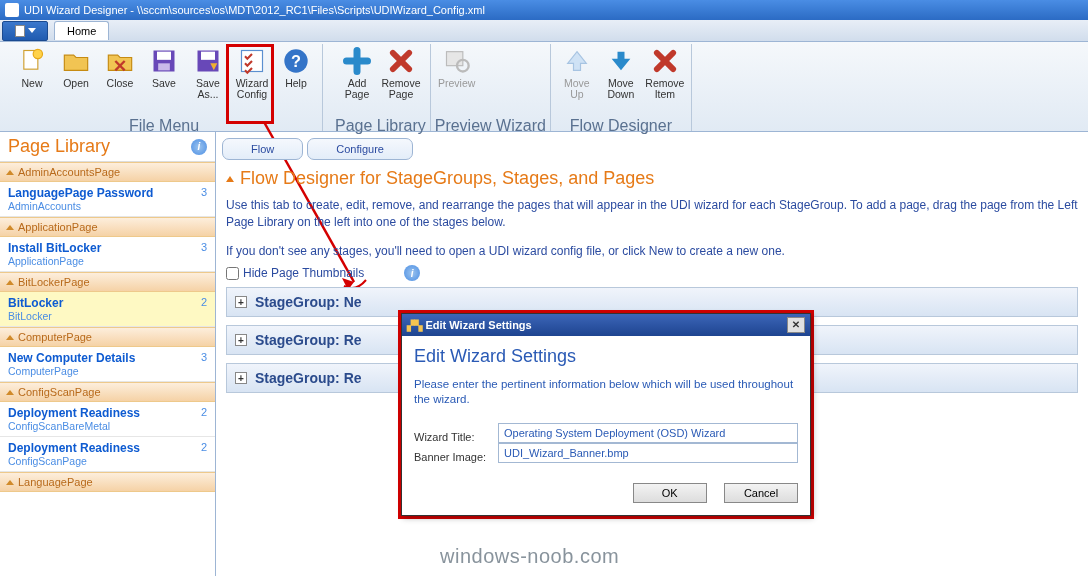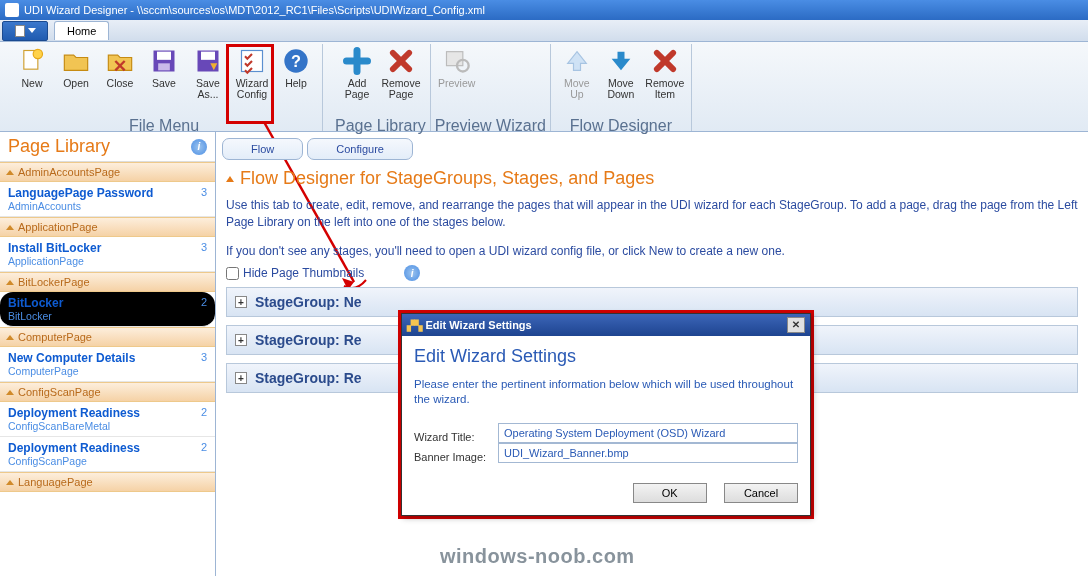--- a/index.html
+++ b/index.html
@@ -25,21 +25,21 @@
 
 .highlight-box { border: 3px solid #d40000; position:absolute; pointer-events:none; }
 
 .body-area { display:flex; height: calc(100% - 132px); }
 .sidebar { width: 216px; border-right: 1px solid #9db5d4; overflow-y:auto; background:#fff; }
 .sidebar-head { display:flex; align-items:center; justify-content:space-between; padding: 4px 8px; color:#e67a17; font-size: 18px; font-weight:300; border-bottom:1px solid #ddd; }
 .info-icon { width:16px;height:16px; background:radial-gradient(#9cc4ee,#4a8de4); border-radius:50%; color:#fff; font-style:italic; font-weight:bold; font-size:10px; display:flex;align-items:center;justify-content:center; }
 .cat { background:linear-gradient(#fdeedc,#f5d2a6); color:#b86a1b; font-size:11px; padding:3px 6px; border-top:1px solid #eec98b; border-bottom:1px solid #eec98b; display:flex; align-items:center; }
 .cat::before { content:''; width:0;height:0;border-left:4px solid transparent;border-right:4px solid transparent;border-bottom:5px solid #d08a2a; margin-right:4px; }
 .pitem { padding: 4px 8px; border-bottom:1px solid #e6e6e6; display:flex; justify-content:space-between; align-items:flex-start; }
-.pitem.sel { background:#000000;border-radius:13px; }
+.pitem.sel { background:#fef9c3; }
 .pitem .t { color:#0e5bd1; font-weight:600; font-size:12px; }
 .pitem .s { color:#4a8de4; font-size:10.5px; }
 .pitem .cnt { color:#4a8de4; font-size:11px; }
 
 .main { flex:1; padding: 0; position:relative; }
 .subtabs { display:flex; padding:6px; }
 .subtab { border:1px solid #9db5d4; padding:4px 28px; font-size:11px; color:#2b4ba0; background:linear-gradient(#f5f8fd,#e3edf9); margin-right:4px; border-radius:7px; }
 .main-head { color:#e67a17; font-size:18px; font-weight:300; padding:2px 10px; display:flex; align-items:center; }
 .main-text { color:#2b4ba0; font-size:12px; padding: 6px 10px; line-height:1.4; }
 .hide-thumb { color:#2b4ba0; font-size:12px; padding:0 10px; display:flex; align-items:center; }
@@ -55,21 +55,21 @@
 .dlg-body { padding: 10px 12px; }
 .dlg-h { color:#2a5ab5; font-size:18px; font-weight:300; margin-bottom:10px; }
 .dlg-txt { color:#2a5ab5; font-size:11.5px; margin-bottom:16px; line-height:1.3; }
 .dlg-row { display:flex; align-items:flex-end; }
 .dlg-row label { width: 84px; font-size:11px; color:#333; }
 .dlg-row input { flex:1; border:1px solid #a3b8d3; padding:3px 5px; font-size:11px; color:#2a5ab5; }
 .dlg-btns { text-align:right; padding: 10px 12px 12px; }
 .dlg-btns button { width:74px; padding:3px 0; font-size:11px; background:linear-gradient(#f3f3f3,#ddd); border:1px solid #888; margin-left:14px; }
 
 .arrow-svg { position:absolute; left:258px; top:118px; pointer-events:none; }
-.watermark { position:absolute; left:440px; top:545px; color:#88939c; font-size:20px; font-weight:700; letter-spacing:0.5px; }
+.watermark { position:absolute; left:440px; top:545px; color:#88939c; font-size:20px; font-weight:400; letter-spacing:0.5px; }
 
 svg.ficon { width:28px; height:28px; }
 </style>
 </head>
 <body>
 
 <div class="titlebar">
   <div class="icon"></div>
   <span>UDI Wizard Designer - \\sccm\sources\os\MDT\2012_RC1\Files\Scripts\UDIWizard_Config.xml</span>
 </div>

